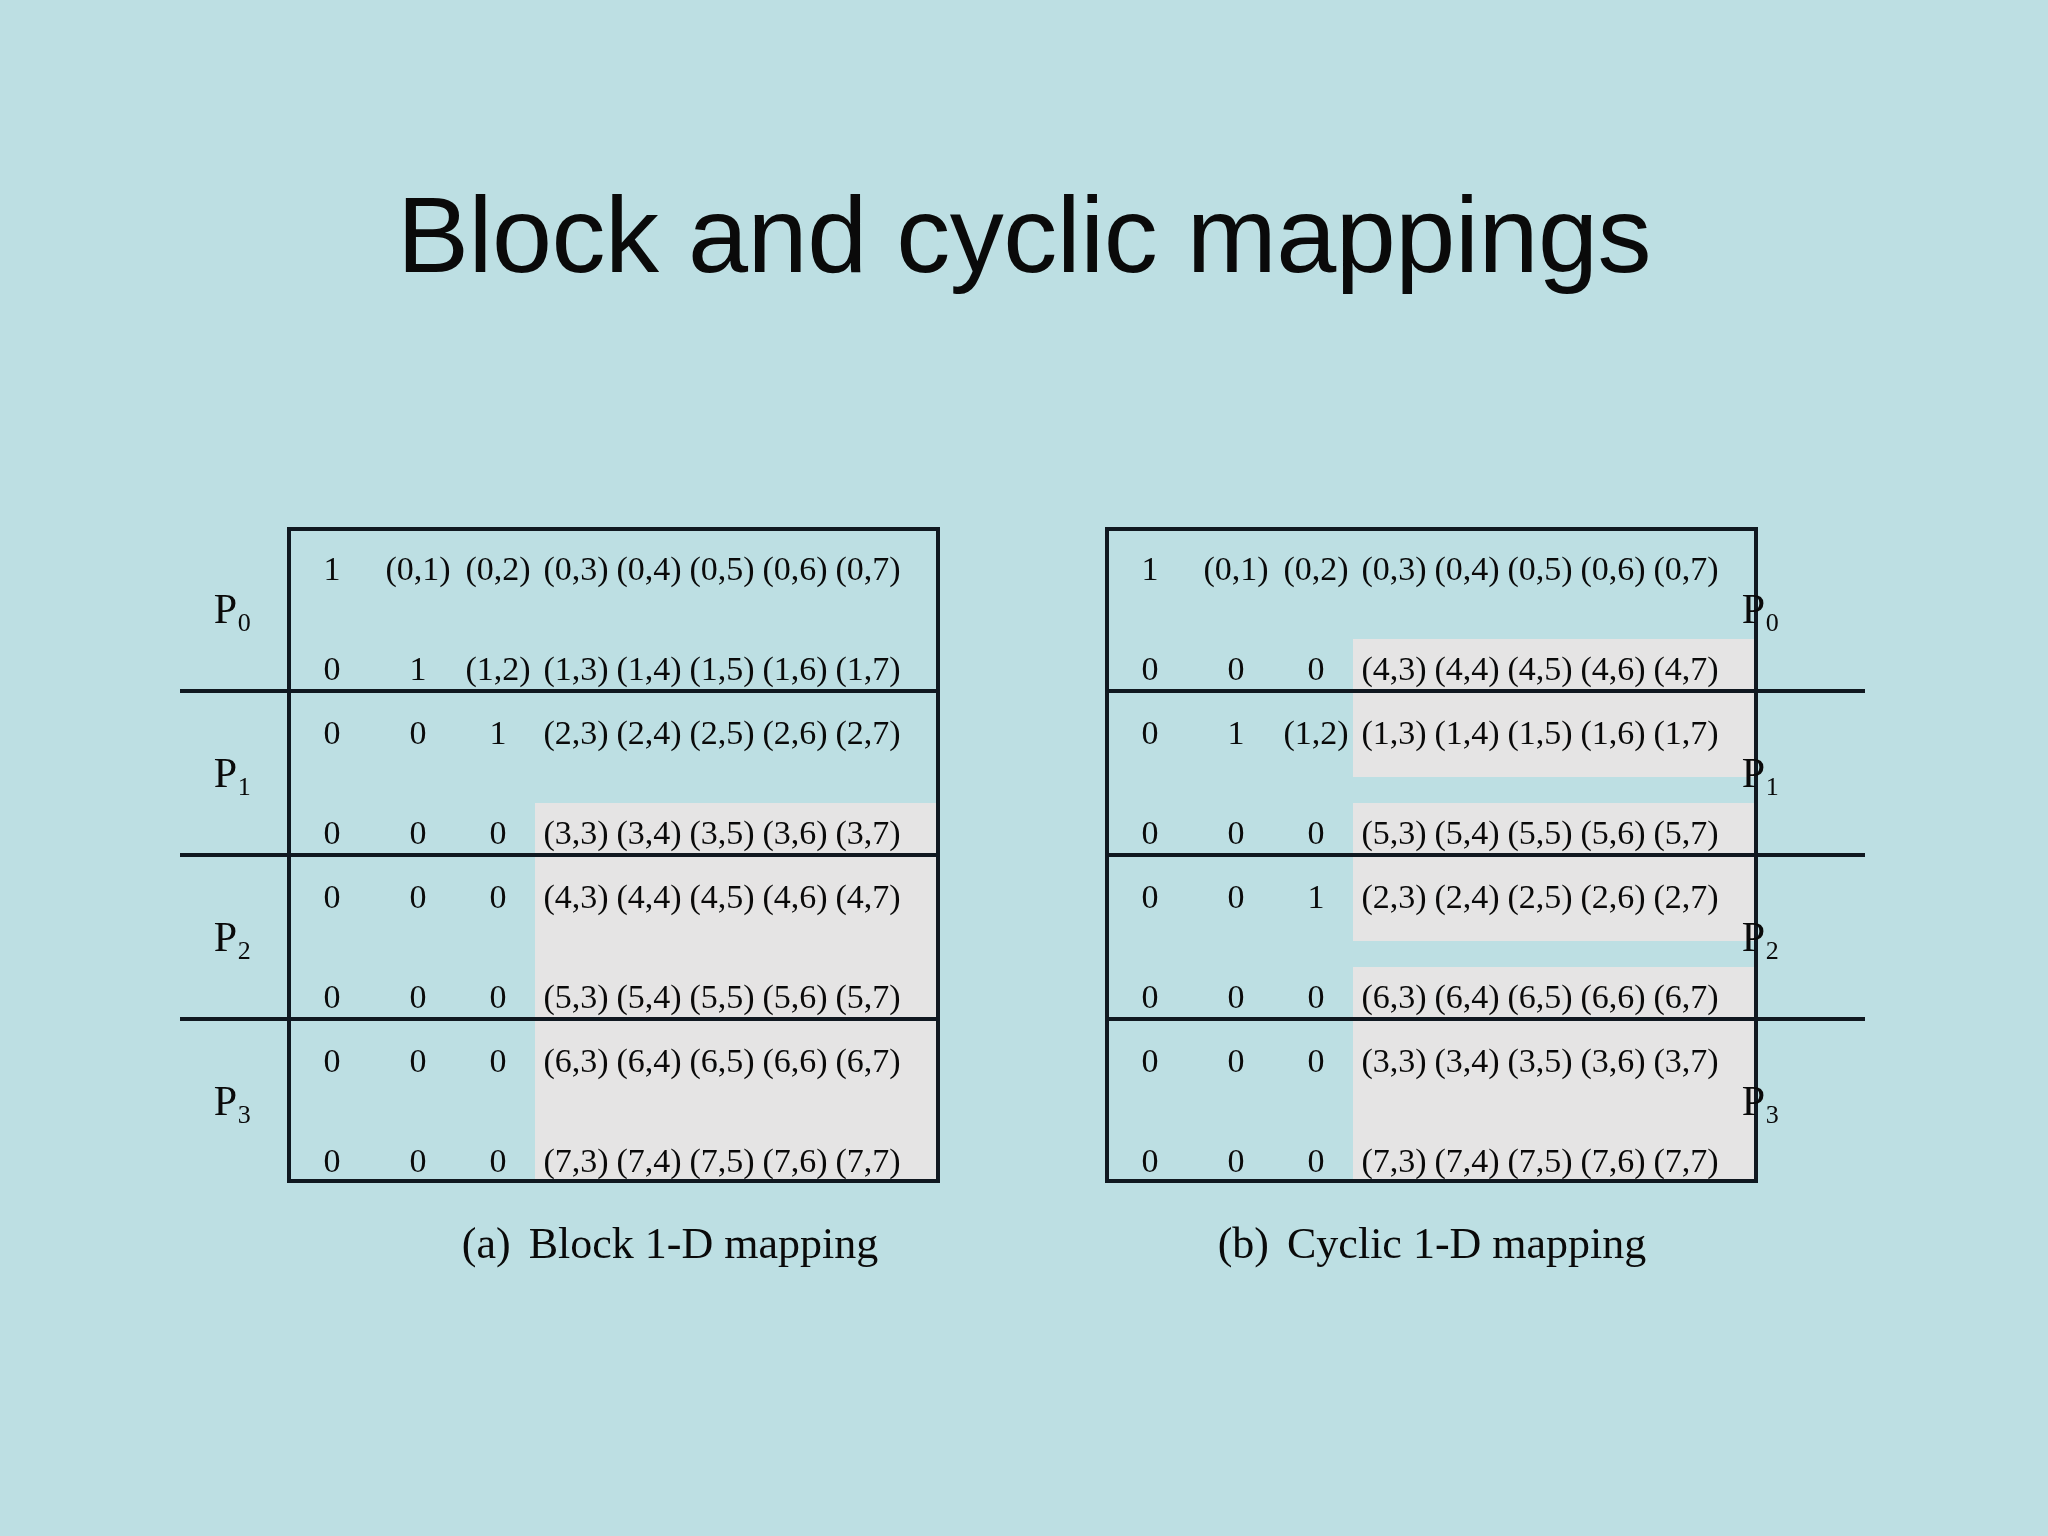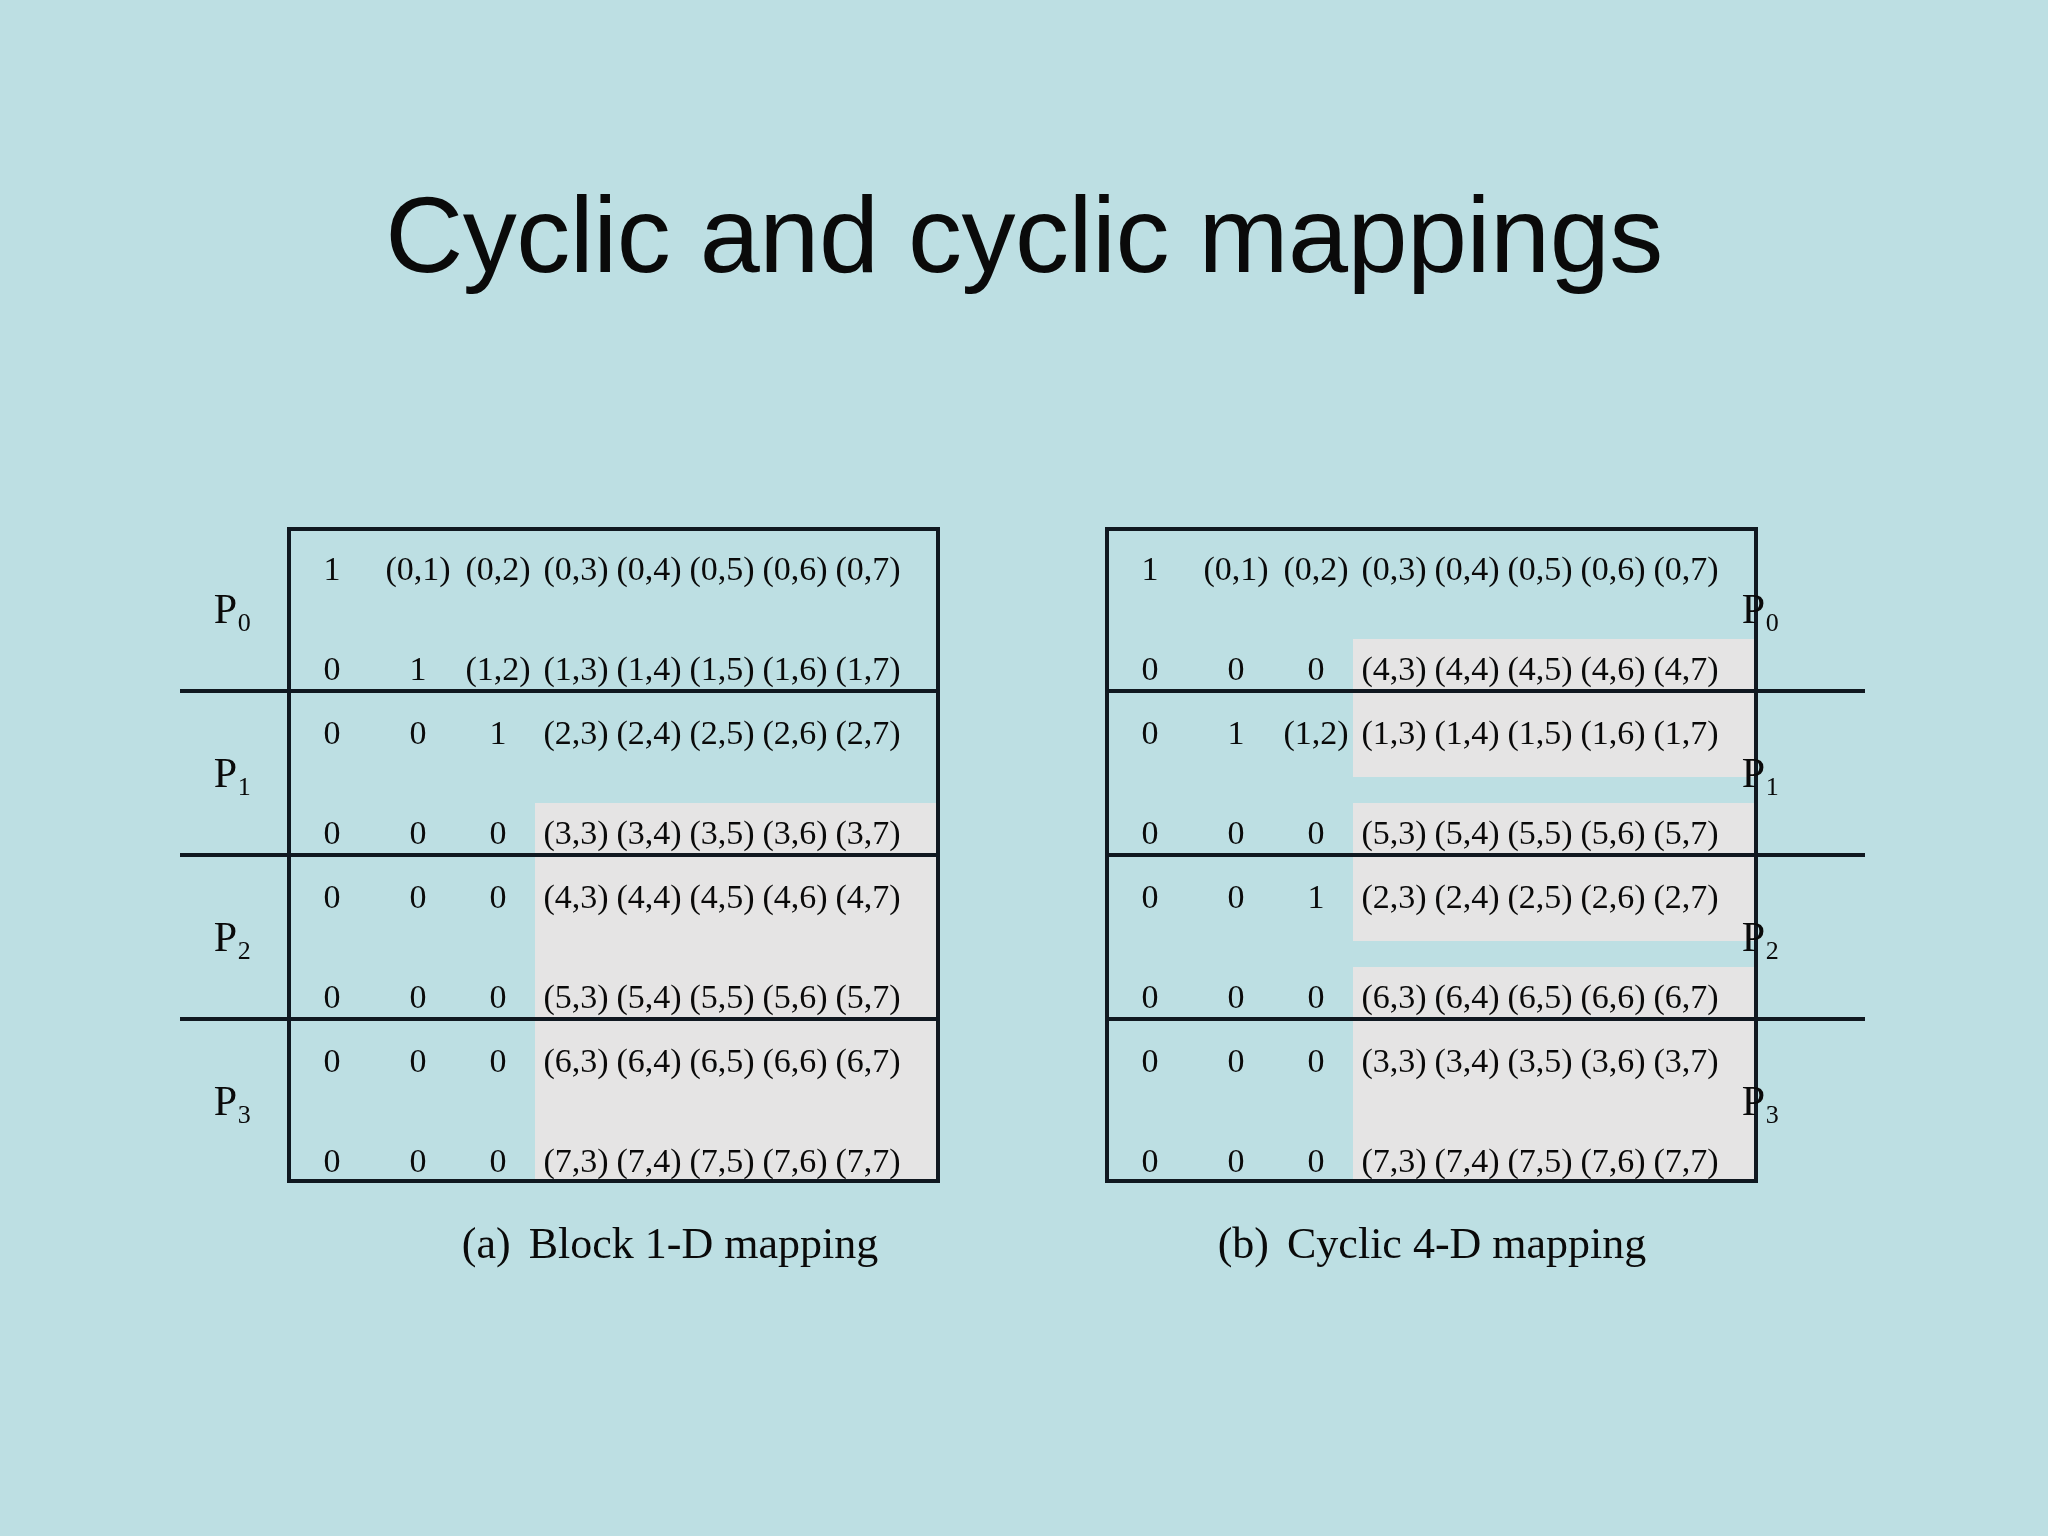--- a/index.html
+++ b/index.html
@@ -121,21 +121,21 @@
     text-align: center;
     transform: translateX(-50%);
   }
   #caption-block  { left: 630px; margin-left: 40px; }
   #caption-cyclic { left: 1432px; }
   .caption .cap-tag { margin-right: 18px; }
 </style>
 </head>
 <body>
 
-<div class="slide-title">Cyclic and cyclic mappings</div>
+<div class="slide-title">Block and cyclic mappings</div>
 
 <div class="figure" id="figure-block">
   <div class="matrix-wrap">
     <div class="matrix-box">
       <div class="shade" style="left: 244px; width: 409px; top: 272px; height: 138px;"></div>
         <div class="shade" style="left: 244px; width: 409px; top: 328px; height: 108px;"></div>
         <div class="shade" style="left: 244px; width: 409px; top: 436px; height: 138px;"></div>
         <div class="shade" style="left: 244px; width: 409px; top: 492px; height: 108px;"></div>
         <div class="shade" style="left: 244px; width: 409px; top: 600px; height: 138px;"></div>
         <div class="cells">
@@ -296,14 +296,14 @@
   <div class="plabel" style="top: 82px; left: 760px;"><span>P</span><sub>0</sub></div>
       <div class="sep" style="top: 162px;"></div>
       <div class="plabel" style="top: 246px; left: 760px;"><span>P</span><sub>1</sub></div>
       <div class="sep" style="top: 326px;"></div>
       <div class="plabel" style="top: 410px; left: 760px;"><span>P</span><sub>2</sub></div>
       <div class="sep" style="top: 490px;"></div>
       <div class="plabel" style="top: 574px; left: 760px;"><span>P</span><sub>3</sub></div>
     </div>
 </div>
 <div class="caption" id="caption-cyclic">
-  <span class="cap-tag">(b)</span><span>Cyclic 4-D mapping</span>
+  <span class="cap-tag">(b)</span><span>Cyclic 1-D mapping</span>
 </div>
 
 </body></html>

